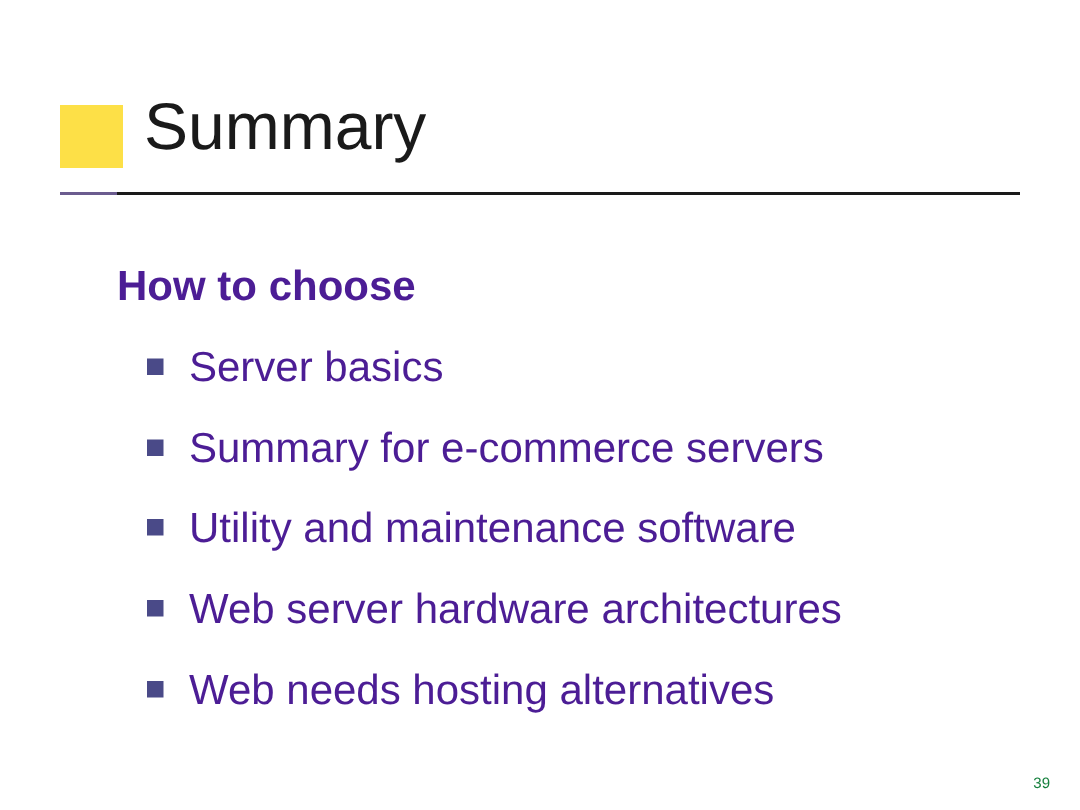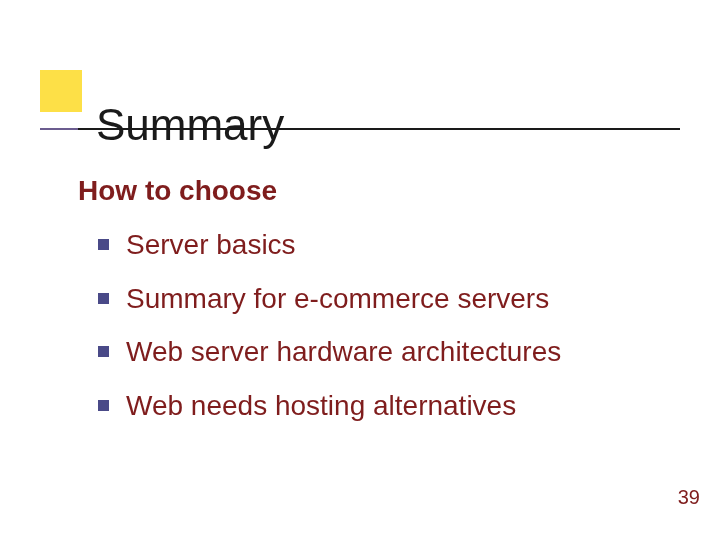--- a/index.html
+++ b/index.html
@@ -32,21 +32,20 @@
   }
   .title {
     position: relative;
     z-index: 1;
     font-size: 44px;
     font-weight: 400;
     color: #1a1a1a;
     padding-left: 56px;
     padding-bottom: 12px;
     font-family: Verdana, Geneva, sans-serif;
-    margin-top: 40px;
   }
   .short-rule {
     position: absolute;
     left: 40px;
     top: 128px;
     width: 38px;
     height: 2px;
     background: #6b5c8f;
     z-index: 2;
   }
@@ -59,21 +58,21 @@
     background: #1a1a1a;
     z-index: 2;
   }
   .content {
     position: absolute;
     top: 172px;
     left: 78px;
     right: 40px;
     font-size: 28px;
     line-height: 1.35;
-    color: #7f1d1d;
+    color: #4c1d95;
   }
   .lead, .tail {
     font-weight: 700;
   }
   .bullets {
     list-style: none;
     padding-left: 20px;
   }
   .bullets li {
     position: relative;
@@ -84,23 +83,23 @@
     position: absolute;
     left: 0;
     top: 13px;
     width: 11px;
     height: 11px;
     background: #4a4a88;
   }
   .pagenum {
     position: absolute;
     right: 20px;
-    bottom: 31px;
-    font-size: 20px;
-    color: #7f1d1d;
+    bottom: 12px;
+    font-size: 10px;
+    color: #15803d;
   }
 </style>
 </head>
 <body>
 
 <div class="slide">
 
   <div class="title-block">
     <div class="accent-box"></div>
     <h1 class="title">Summary</h1>
@@ -114,20 +113,24 @@
       <li>
         <span class="sq"></span>
         <span>Server basics</span>
       </li>
       <li>
         <span class="sq"></span>
         <span>Summary for e-commerce servers</span>
       </li>
       <li>
         <span class="sq"></span>
+        <span>Utility and maintenance software</span>
+      </li>
+      <li>
+        <span class="sq"></span>
         <span>Web server hardware architectures</span>
       </li>
       <li>
         <span class="sq"></span>
         <span>Web needs hosting alternatives</span>
       </li>
     </ul>
   </div>
 
   <div class="pagenum">39</div>

